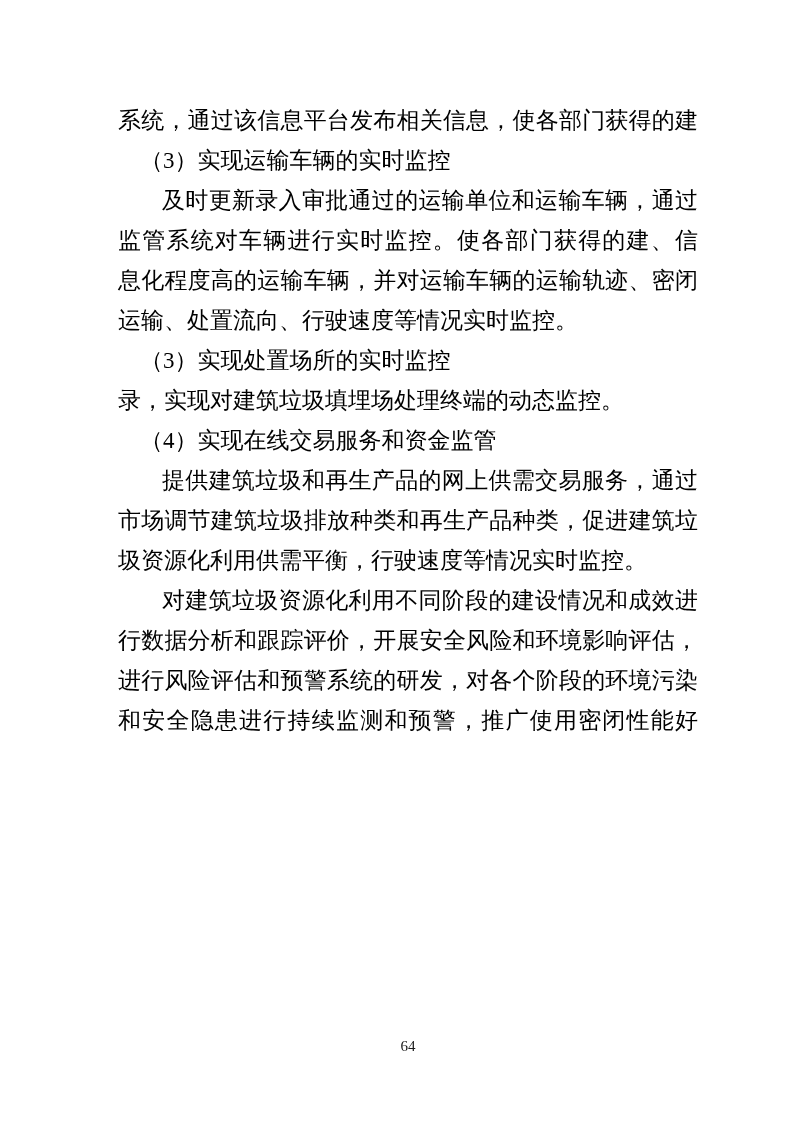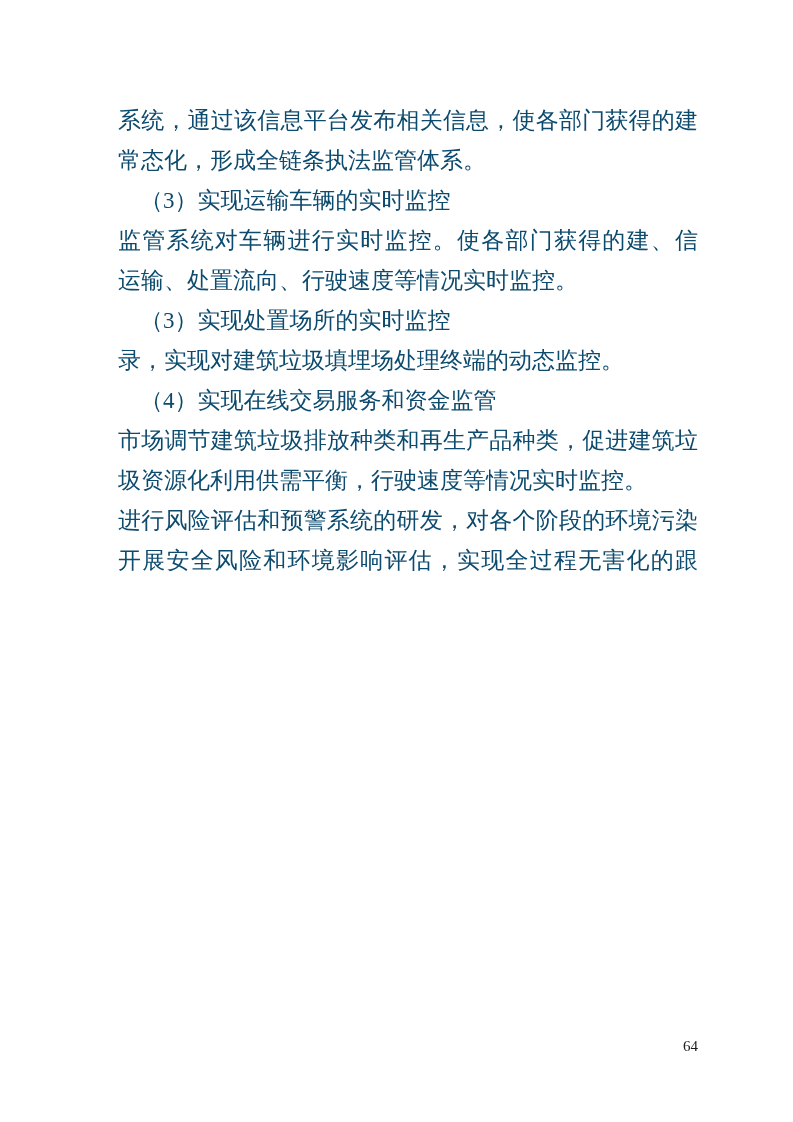--- a/index.html
+++ b/index.html
@@ -19,21 +19,21 @@
     inset: 0;
     background: #ffffff;
   }
   .text-block {
     position: absolute;
     left: 118px;
     top: 101px;
     width: 580px;
     font-size: 23px;
     line-height: 40px;
-    color: #0c4a6e;
+    color: #000000;
     letter-spacing: 0;
   }
   .line {
     height: 40px;
     white-space: nowrap;
     overflow: visible;
   }
   .line.justify {
     white-space: normal;
     text-align: justify;
@@ -46,38 +46,42 @@
   .line.indent-head {
     padding-left: 22px;
   }
   .page-number {
     position: absolute;
     left: 118px;
     top: 1036px;
     width: 580px;
     height: 20px;
     line-height: 20px;
-    text-align: right;
+    text-align: center;
     font-size: 15px;
     color: #1c1c1c;
   }
 </style>
 </head>
 <body>
 
 <div class="page">
   <div class="text-block">
 
   <div class="line justify">系统，通过该信息平台发布相关信息，使各部门获得的建</div>
-      <div class="line">常态化，形成全链条执法监管体系。</div>
       <div class="line indent-head">（3）实现运输车辆的实时监控</div>
+      <div class="line justify indent-para">及时更新录入审批通过的运输单位和运输车辆，通过</div>
       <div class="line justify">监管系统对车辆进行实时监控。使各部门获得的建、信</div>
+      <div class="line justify">息化程度高的运输车辆，并对运输车辆的运输轨迹、密闭</div>
       <div class="line">运输、处置流向、行驶速度等情况实时监控。</div>
       <div class="line indent-head">（3）实现处置场所的实时监控</div>
       <div class="line">录，实现对建筑垃圾填埋场处理终端的动态监控。</div>
       <div class="line indent-head">（4）实现在线交易服务和资金监管</div>
+      <div class="line justify indent-para">提供建筑垃圾和再生产品的网上供需交易服务，通过</div>
       <div class="line justify">市场调节建筑垃圾排放种类和再生产品种类，促进建筑垃</div>
       <div class="line">圾资源化利用供需平衡，行驶速度等情况实时监控。</div>
+      <div class="line justify indent-para">对建筑垃圾资源化利用不同阶段的建设情况和成效进</div>
+      <div class="line justify">行数据分析和跟踪评价，开展安全风险和环境影响评估，</div>
       <div class="line justify">进行风险评估和预警系统的研发，对各个阶段的环境污染</div>
-      <div class="line justify">开展安全风险和环境影响评估，实现全过程无害化的跟</div>
+      <div class="line justify">和安全隐患进行持续监测和预警，推广使用密闭性能好</div>
     </div>
   <div class="page-number">64</div>
 </div>
 
 </body></html>

